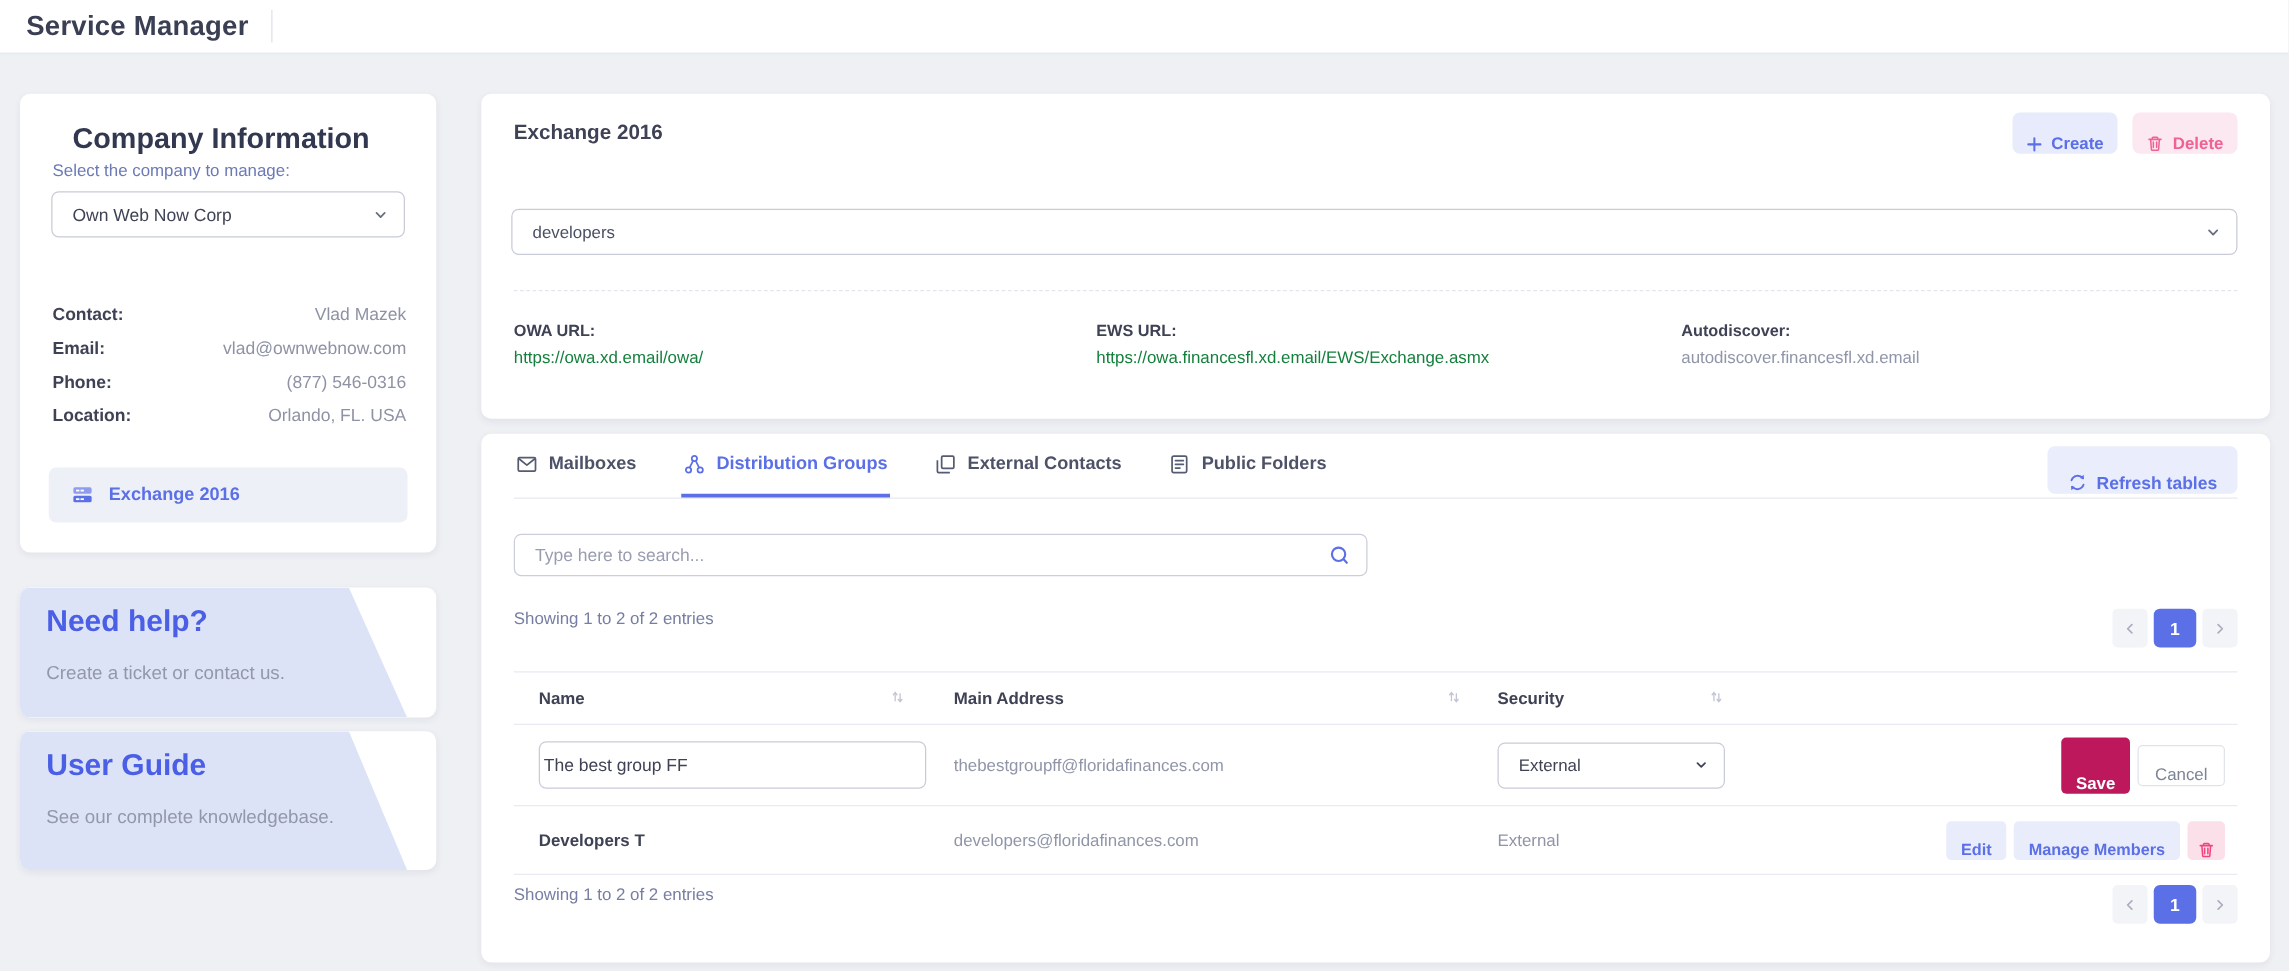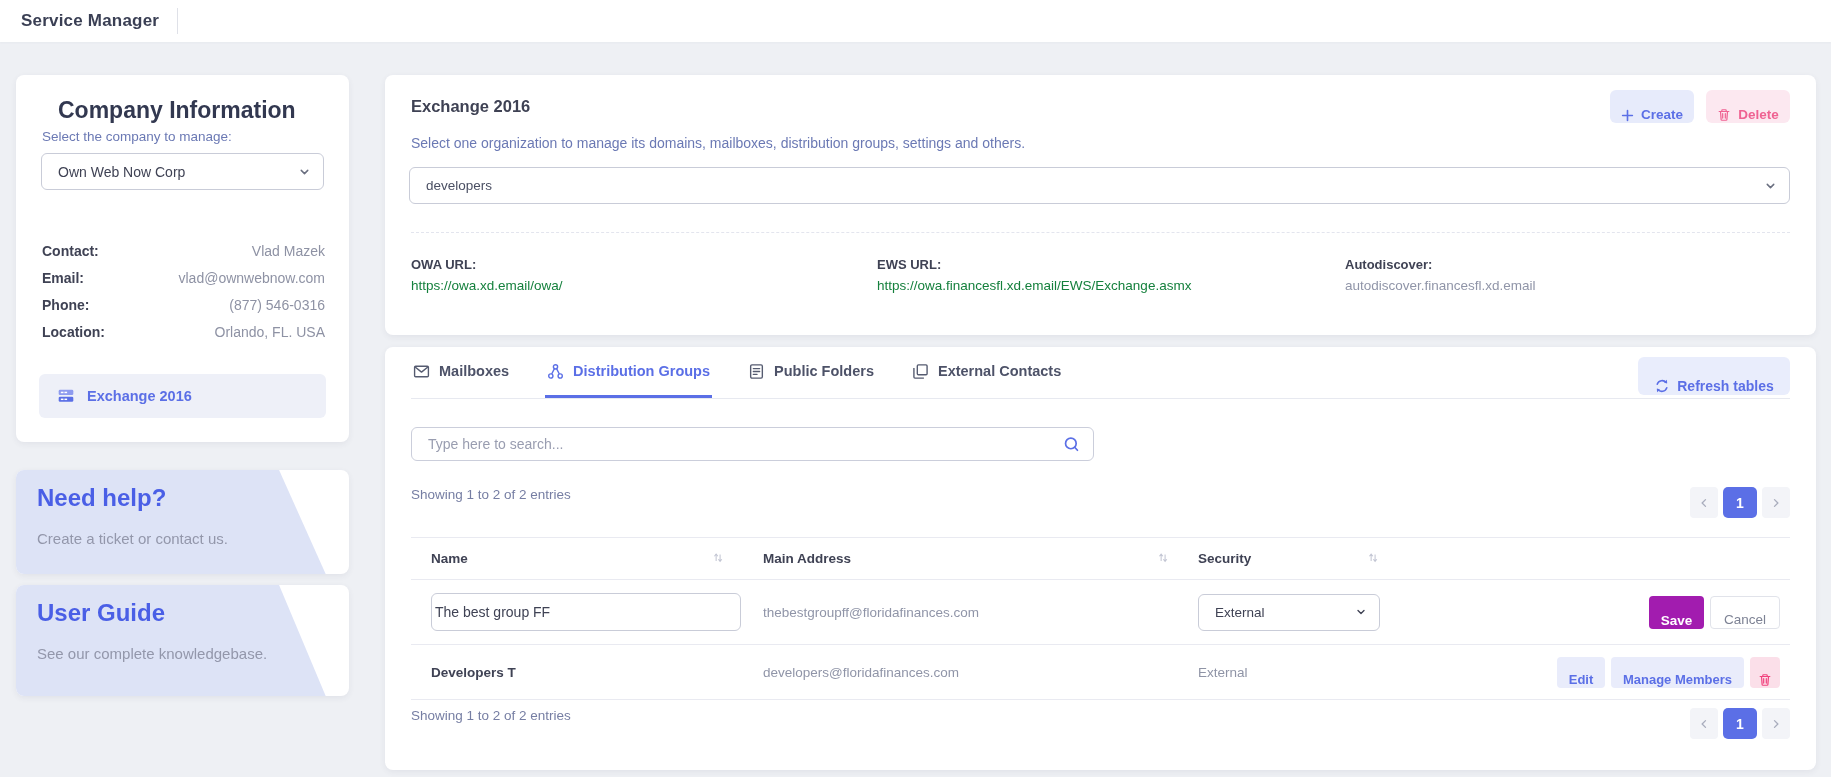--- a/index.html
+++ b/index.html
@@ -2,21 +2,21 @@
 <html><head>
 <meta charset="utf-8">
 <style>
   html,body{margin:0;padding:0;background:#eef0f4;}
   *{box-sizing:border-box;font-family:"Liberation Sans","DejaVu Sans",sans-serif;}
   .screen{position:relative;width:1831px;height:777px;background:#eef0f4;overflow:hidden;}
 
   
   .topbar{position:absolute;left:0;top:0;width:100%;height:42px;background:#fff;
           display:flex;align-items:center;box-shadow:0 1px 2px rgba(60,65,90,.04);}
-  .brand{font-size:17px;font-weight:700;color:#3a3f54;margin-left:21px;letter-spacing:.2px;}
+  .brand{font-size:22px;font-weight:700;color:#3a3f54;margin-left:21px;letter-spacing:.2px;}
   .topbar-divider{width:1px;height:26px;background:#dfe1e8;margin-left:18px;}
 
   
   .card{position:absolute;background:#fff;border-radius:8px;box-shadow:0 2px 6px rgba(55,60,80,.07);}
 
   
   .company-card{left:16px;top:75px;width:333px;height:367px;}
   .company-title{position:absolute;left:42px;top:22px;font-size:23px;font-weight:700;color:#323850;}
   .company-select-label{position:absolute;left:26px;top:54px;font-size:13.5px;color:#6b79b4;}
   .select{position:relative;border:1px solid #c9ccd8;border-radius:6px;background:#fff;
@@ -98,21 +98,21 @@
   .row-view{height:55px;}
   .cell{font-size:13.5px;padding-left:20px;}
   .cell.name-view{color:#3f4254;font-weight:600;}
   .cell.addr{color:#9095a8;}
   .cell.sec-view{color:#8f94a6;padding-left:10px;}
   .name-input{margin-left:20px;width:310px;height:38px;border:1px solid #c9ccd8;border-radius:6px;
               font-size:14px;color:#3f4254;padding:0 3px;outline:none;}
   .sec-select{margin-left:10px;width:182px;height:37px;}
   .sec-select .sel-text{font-size:13.5px;color:#3f4254;}
   .actions-cell{display:flex;align-items:center;justify-content:flex-end;gap:6px;padding-right:10px;}
-  .btn-save{width:55px;height:33px;background:#a21caf;color:#fff;border-radius:4px;font-size:13.5px;}
+  .btn-save{width:55px;height:45px;background:#be185d;color:#fff;border-radius:4px;font-size:13.5px;}
   .btn-cancel{width:70px;height:33px;background:#fff;color:#7d8294;border:1px solid #e1e3ea;
               border-radius:4px;font-size:13.5px;font-weight:400;}
   .btn-mini{height:31px;background:#e9ecfb;color:#5b6fe6;border-radius:4px;font-size:13px;}
   .btn-edit{width:48px;}
   .btn-mm{width:133px;}
   .btn-trash{width:30px;height:31px;background:#fbdfe9;color:#f1437e;border-radius:4px;}
 </style>
 </head>
 <body>
 
@@ -186,21 +186,20 @@
           <span>Create</span>
         </button>
         <button class="btn btn-delete">
           <svg width="14" height="14" viewBox="0 0 16 16">
               <path d="M2.5 4h11M5.5 4V2.8c0-.4.3-.8.8-.8h3.4c.5 0 .8.4.8.8V4M4 4l.7 9c0 .6.5 1 1 1h4.6c.5 0 1-.4 1-1L12 4M6.5 6.5v5M9.5 6.5v5" fill="none" stroke="#ef6292" stroke-width="1.4" stroke-linecap="round"></path>
             </svg>
           <span>Delete</span>
         </button>
       </span>
     </div>
-    <div class="org-desc">Select one organization to manage its domains, mailboxes, distribution groups, settings and others.</div>
     <div class="select org-select">
       <span class="sel-text">developers</span>
       <svg class="chev" width="13" height="13" viewBox="0 0 16 16">
           <polyline points="4,6 8,10 12,6" fill="none" stroke="#6a6f80" stroke-width="1.8" stroke-linecap="round" stroke-linejoin="round"></polyline>
         </svg>
     </div>
     <div class="org-sep"></div>
     <div class="endpoints">
       <div>
         <div class="ep-label">OWA URL:</div>
@@ -236,34 +235,34 @@
               <circle cx="3.6" cy="12.2" r="2" fill="none" stroke="currentColor" stroke-width="1.3"></circle>
               <circle cx="12.4" cy="12.2" r="2" fill="none" stroke="currentColor" stroke-width="1.3"></circle>
               <path d="M7 5.3 4.4 10.4M9 5.3l2.6 5.1" fill="none" stroke="currentColor" stroke-width="1.3"></path>
             </svg>
         </span>
         <span>Distribution Groups</span>
       </div>
       <div class="tab">
         <span class="ticon">
           <svg width="17" height="17" viewBox="0 0 16 16">
-              <rect x="2.5" y="1.8" width="11" height="12.4" rx="1.2" fill="none" stroke="currentColor" stroke-width="1.3"></rect>
-              <path d="M5 5.2h6M5 8h6M5 10.8h3.5" stroke="currentColor" stroke-width="1.2" stroke-linecap="round"></path>
+              <rect x="5" y="1.8" width="9.2" height="9.2" rx="1" fill="none" stroke="currentColor" stroke-width="1.3"></rect>
+              <path d="M11.2 14.2H2.8c-.6 0-1-.4-1-1V4.8" fill="none" stroke="currentColor" stroke-width="1.3"></path>
             </svg>
         </span>
-        <span>Public Folders</span>
+        <span>External Contacts</span>
       </div>
       <div class="tab">
         <span class="ticon">
           <svg width="17" height="17" viewBox="0 0 16 16">
-              <rect x="5" y="1.8" width="9.2" height="9.2" rx="1" fill="none" stroke="currentColor" stroke-width="1.3"></rect>
-              <path d="M11.2 14.2H2.8c-.6 0-1-.4-1-1V4.8" fill="none" stroke="currentColor" stroke-width="1.3"></path>
+              <rect x="2.5" y="1.8" width="11" height="12.4" rx="1.2" fill="none" stroke="currentColor" stroke-width="1.3"></rect>
+              <path d="M5 5.2h6M5 8h6M5 10.8h3.5" stroke="currentColor" stroke-width="1.2" stroke-linecap="round"></path>
             </svg>
         </span>
-        <span>External Contacts</span>
+        <span>Public Folders</span>
       </div>
     </div>
 
     <button class="btn btn-refresh">
       <svg width="16" height="16" viewBox="0 0 16 16">
         <path d="M3.2 6.2a5.2 5.2 0 0 1 9-1.6" fill="none" stroke="#5b6fe6" stroke-width="1.5" stroke-linecap="round"></path>
         <polygon points="12.9,1.8 13.2,5.3 9.9,4.4" fill="#5b6fe6"></polygon>
         <path d="M12.8 9.8a5.2 5.2 0 0 1-9 1.6" fill="none" stroke="#5b6fe6" stroke-width="1.5" stroke-linecap="round"></path>
         <polygon points="3.1,14.2 2.8,10.7 6.1,11.6" fill="#5b6fe6"></polygon>
       </svg>

